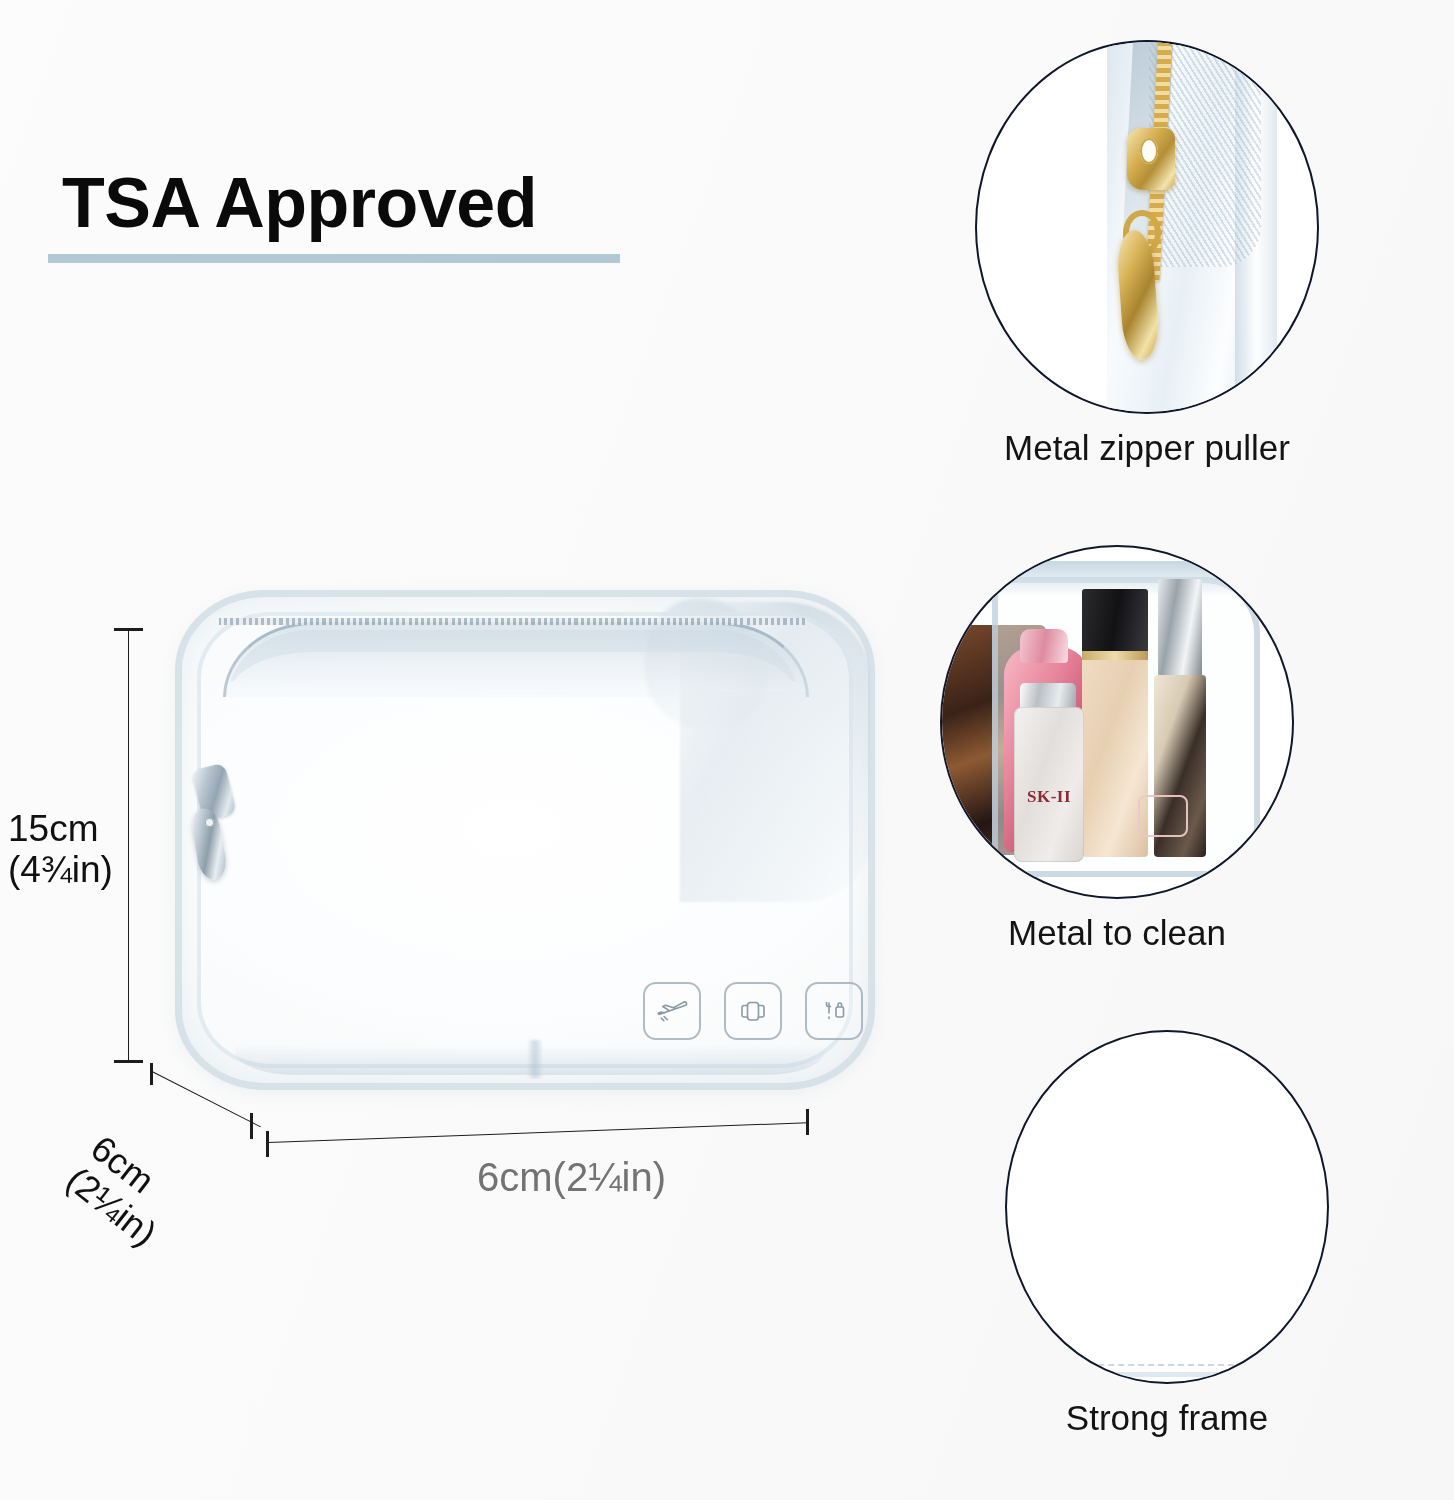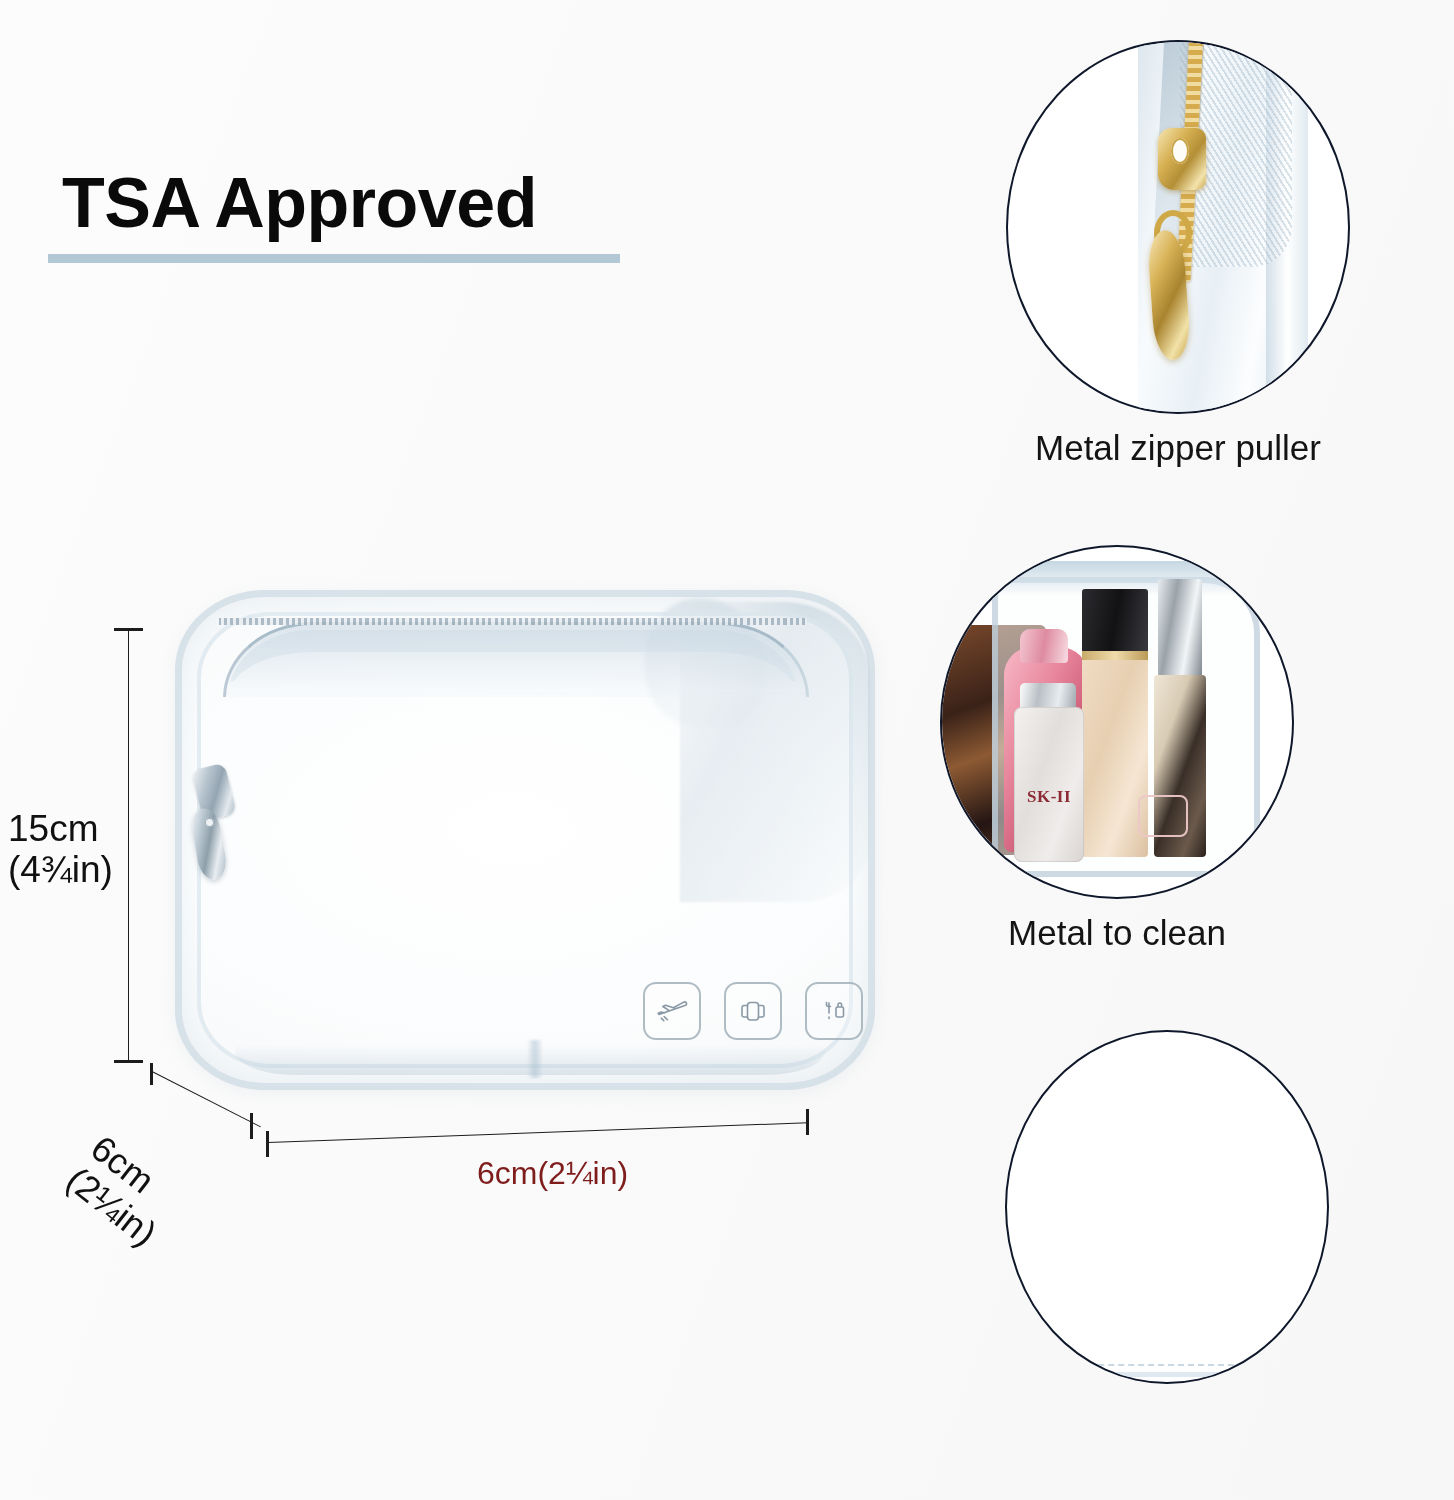--- a/index.html
+++ b/index.html
@@ -149,35 +149,35 @@
   }
 
   .dim-h{
     position:absolute;left:268px;top:1142px;width:540px;height:1px;
     background:#1c1c1c;transform:rotate(-2.1deg);transform-origin:left center;
   }
   .dim-h-cap1{position:absolute;left:266px;top:1131px;width:3px;height:26px;background:#1c1c1c;}
   .dim-h-cap2{position:absolute;left:806px;top:1109px;width:3px;height:26px;background:#1c1c1c;}
   .dim-h-label{
     position:absolute;left:477px;top:1155px;
-    font-size:32px;color:#7f1d1d;white-space:nowrap;text-align:right;
+    font-size:40px;color:#737373;white-space:nowrap;text-align:right;
   }
 
   
   .feature{position:absolute;}
   .circle{
     position:relative;border-radius:50%;
     border:2px solid #0f172a;background:#ffffff;overflow:hidden;
   }
   .feature-caption{
     text-align:center;font-size:35px;color:#141414;margin-top:14px;white-space:nowrap;
   }
 
   
-  #feature-zipper{left:1006px;top:40px;}
+  #feature-zipper{left:975px;top:40px;}
   #feature-zipper .circle{width:340px;height:370px;border-radius:50%;}
   .f1-bag{
     position:absolute;left:130px;top:-10px;width:150px;height:400px;
     background:linear-gradient(100deg,rgba(214,226,235,0.85) 0%,rgba(248,251,253,0.95) 28%,rgba(226,236,243,0.8) 55%,rgba(252,253,254,0.98) 78%,rgba(210,224,234,0.7) 100%);
     border-radius:14px 30px 34px 10px;
   }
   .f1-bag-right{
     position:absolute;left:258px;top:-8px;width:42px;height:400px;
     background:linear-gradient(90deg,rgba(198,214,226,0.75),rgba(255,255,255,0.95),rgba(204,219,230,0.6));
     border-radius:10px;
@@ -433,13 +433,14 @@
   </div>
   <div class="feature-caption">Metal to clean</div>
 </div>
 
 <div class="feature" id="feature-frame">
   <div class="circle">
     <div class="f3-frame"></div>
     <div class="f3-frame2"></div>
     <div class="f3-stitch"></div>
   </div>
+  <div class="feature-caption">Strong frame</div>
 </div>
 
 </body></html>

